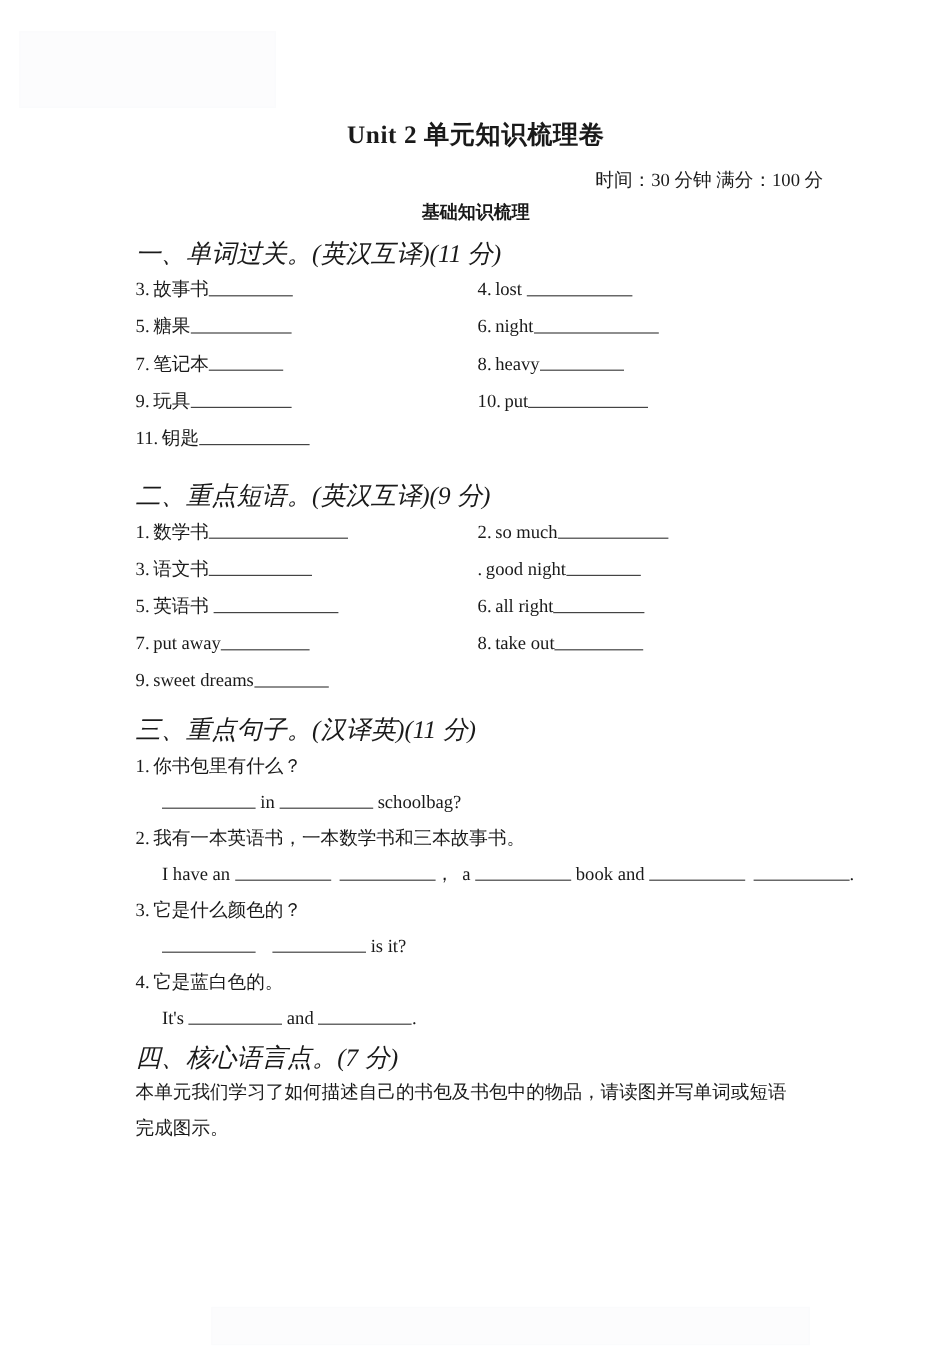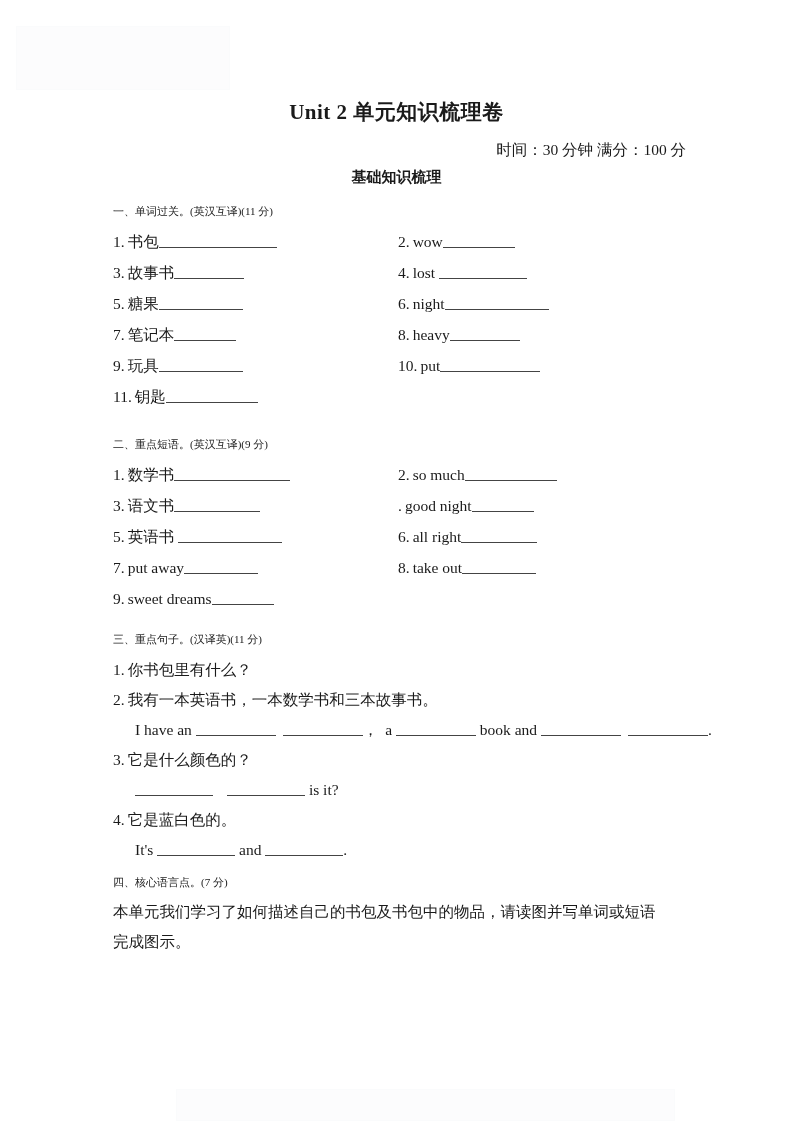--- a/index.html
+++ b/index.html
@@ -71,23 +71,24 @@
   }
 
   .content {
     position: absolute;
     left: 113px;
     top: 200px;
     width: 580px;
   }
 
   .sec-head {
-    font-size: 11px;
+    font-size: 21px;
     margin: 0 0 9px 0;
     line-height: 22px;
+    font-style: italic;
   }
 
   .grid {
     position: relative;
     width: 100%;
   }
 
   .row {
     display: flex;
     height: 31px;
@@ -146,28 +147,20 @@
   <div class="meta-line">时间：30 分钟    满分：100 分</div>
   <div class="sub-title">基础知识梳理</div>
 
   <div class="content">
 
     <div>
       <p class="sec-head">一、单词过关。(英汉互译)(11 分)</p>
       <div class="grid">
         <div class="row">
           <div class="cell left">
-            <span class="num">1.</span><span>书包</span><span class="blank" style="width:118px"></span>
-          </div>
-          <div class="cell right">
-            <span class="num">2.</span><span>wow</span><span class="blank" style="width:72px"></span>
-          </div>
-        </div>
-        <div class="row">
-          <div class="cell left">
             <span class="num">3.</span><span>故事书</span><span class="blank" style="width:70px"></span>
           </div>
           <div class="cell right">
             <span class="num">4.</span><span>lost </span><span class="blank" style="width:88px"></span>
           </div>
         </div>
         <div class="row">
           <div class="cell left">
             <span class="num">5.</span><span>糖果</span><span class="blank" style="width:84px"></span>
           </div>
@@ -242,20 +235,23 @@
           <div class="cell right"></div>
         </div>
       </div>
     </div>
 
     <div style="margin-top:9px">
       <p class="sec-head">三、重点句子。(汉译英)(11 分)</p>
 
       <div class="sent-q">
         <span class="num">1.</span><span>你书包里有什么？</span>
+      </div>
+      <div class="sent-a">
+        <span class="blank" style="width:78px"></span><span> in </span><span class="blank" style="width:78px"></span><span> schoolbag?</span>
       </div>
 
       <div class="sent-q">
         <span class="num">2.</span><span>我有一本英语书，一本数学书和三本故事书。</span>
       </div>
       <div class="sent-a">
         <span>I have an </span><span class="blank" style="width:80px"></span><span class="sp-gap"></span><span class="blank" style="width:80px"></span><span>，</span><span class="sp-gap"></span><span>a </span><span class="blank" style="width:80px"></span><span> book and </span><span class="blank" style="width:80px"></span><span class="sp-gap"></span><span class="blank" style="width:80px"></span><span>.</span>
       </div>
 
       <div class="sent-q">

